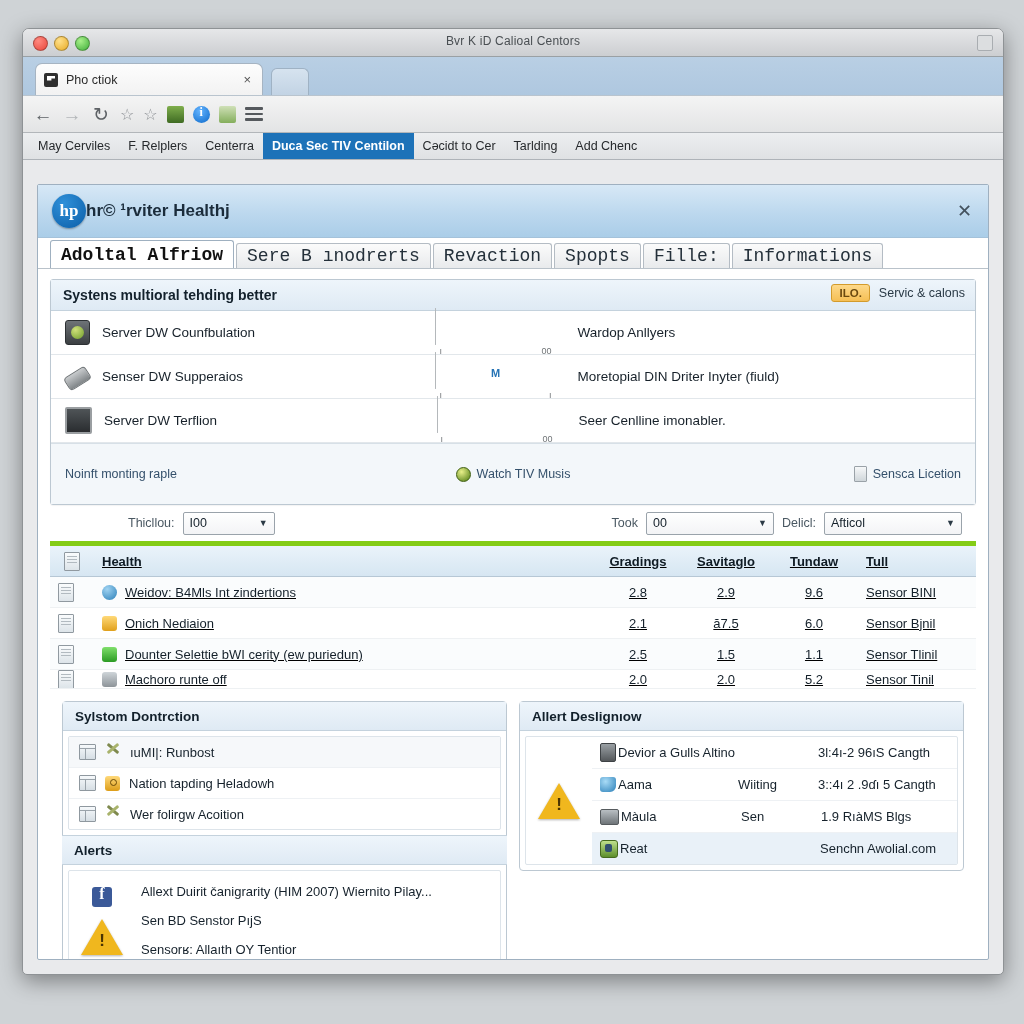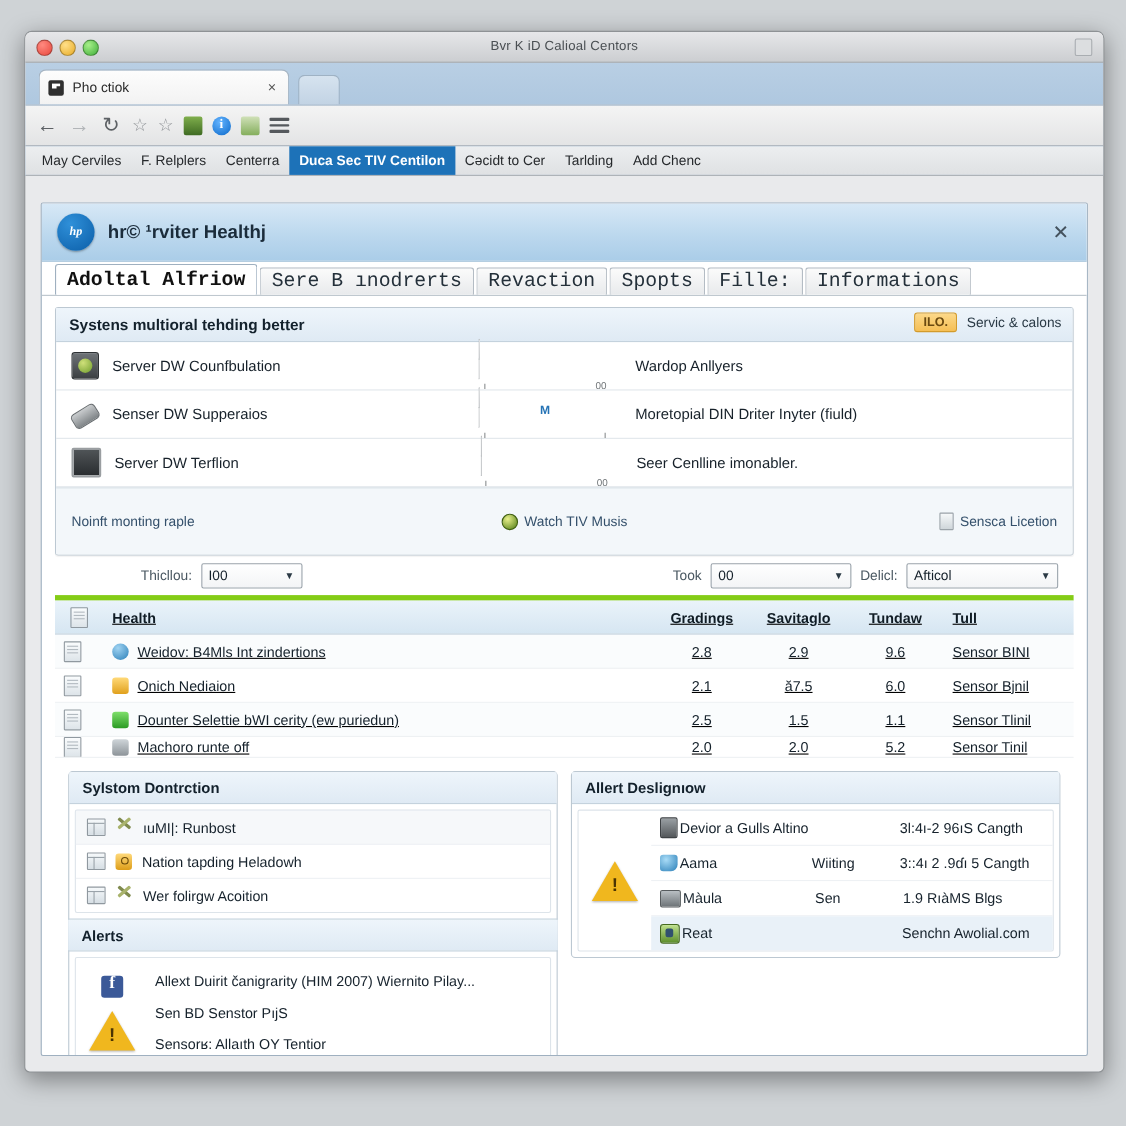--- a/index.html
+++ b/index.html
@@ -112,25 +112,25 @@
     overflow:hidden;
   }
   .hp-header{
     height:52px;background:linear-gradient(#d7e8f6,#bcd8ee 55%,#aacde8);
     border-bottom:1px solid #a4c2da;
     display:flex;align-items:center;padding:0 14px;position:relative;
   }
   .hp-logo{
     width:34px;height:34px;border-radius:50%;
     background:radial-gradient(circle at 35% 28%,#2f90d9,#0b5ea8);
-    color:#fff;font-family:"Liberation Serif",serif;font-style:italic;font-weight:700;
-    font-size:11px;display:flex;align-items:center;justify-content:center;
+    color:#fff;font-family:"Liberation Serif",serif;font-weight:700;
+    font-size:17px;display:flex;align-items:center;justify-content:center;
     box-shadow:0 1px 2px rgba(0,0,0,.35);
   }
-  .hp-title{margin-left:12px;font-size:17px;font-weight:700;color:#1b2c3b;}
+  .hp-title{font-size:17px;font-weight:700;color:#1b2c3b;}
   .hp-close{position:absolute;right:16px;top:15px;font-size:18px;color:#44525e;}
 
   .tabs{
     height:30px;background:#fff;border-bottom:1px solid #b9c2ca;
     display:flex;align-items:flex-end;padding-left:12px;gap:2px;
   }
   .ptab{
     height:25px;padding:0 10px;box-sizing:border-box;
     background:linear-gradient(#fbfbfb,#e8eaec);
     border:1px solid #b4bcc4;border-bottom:none;border-radius:3px 3px 0 0;

